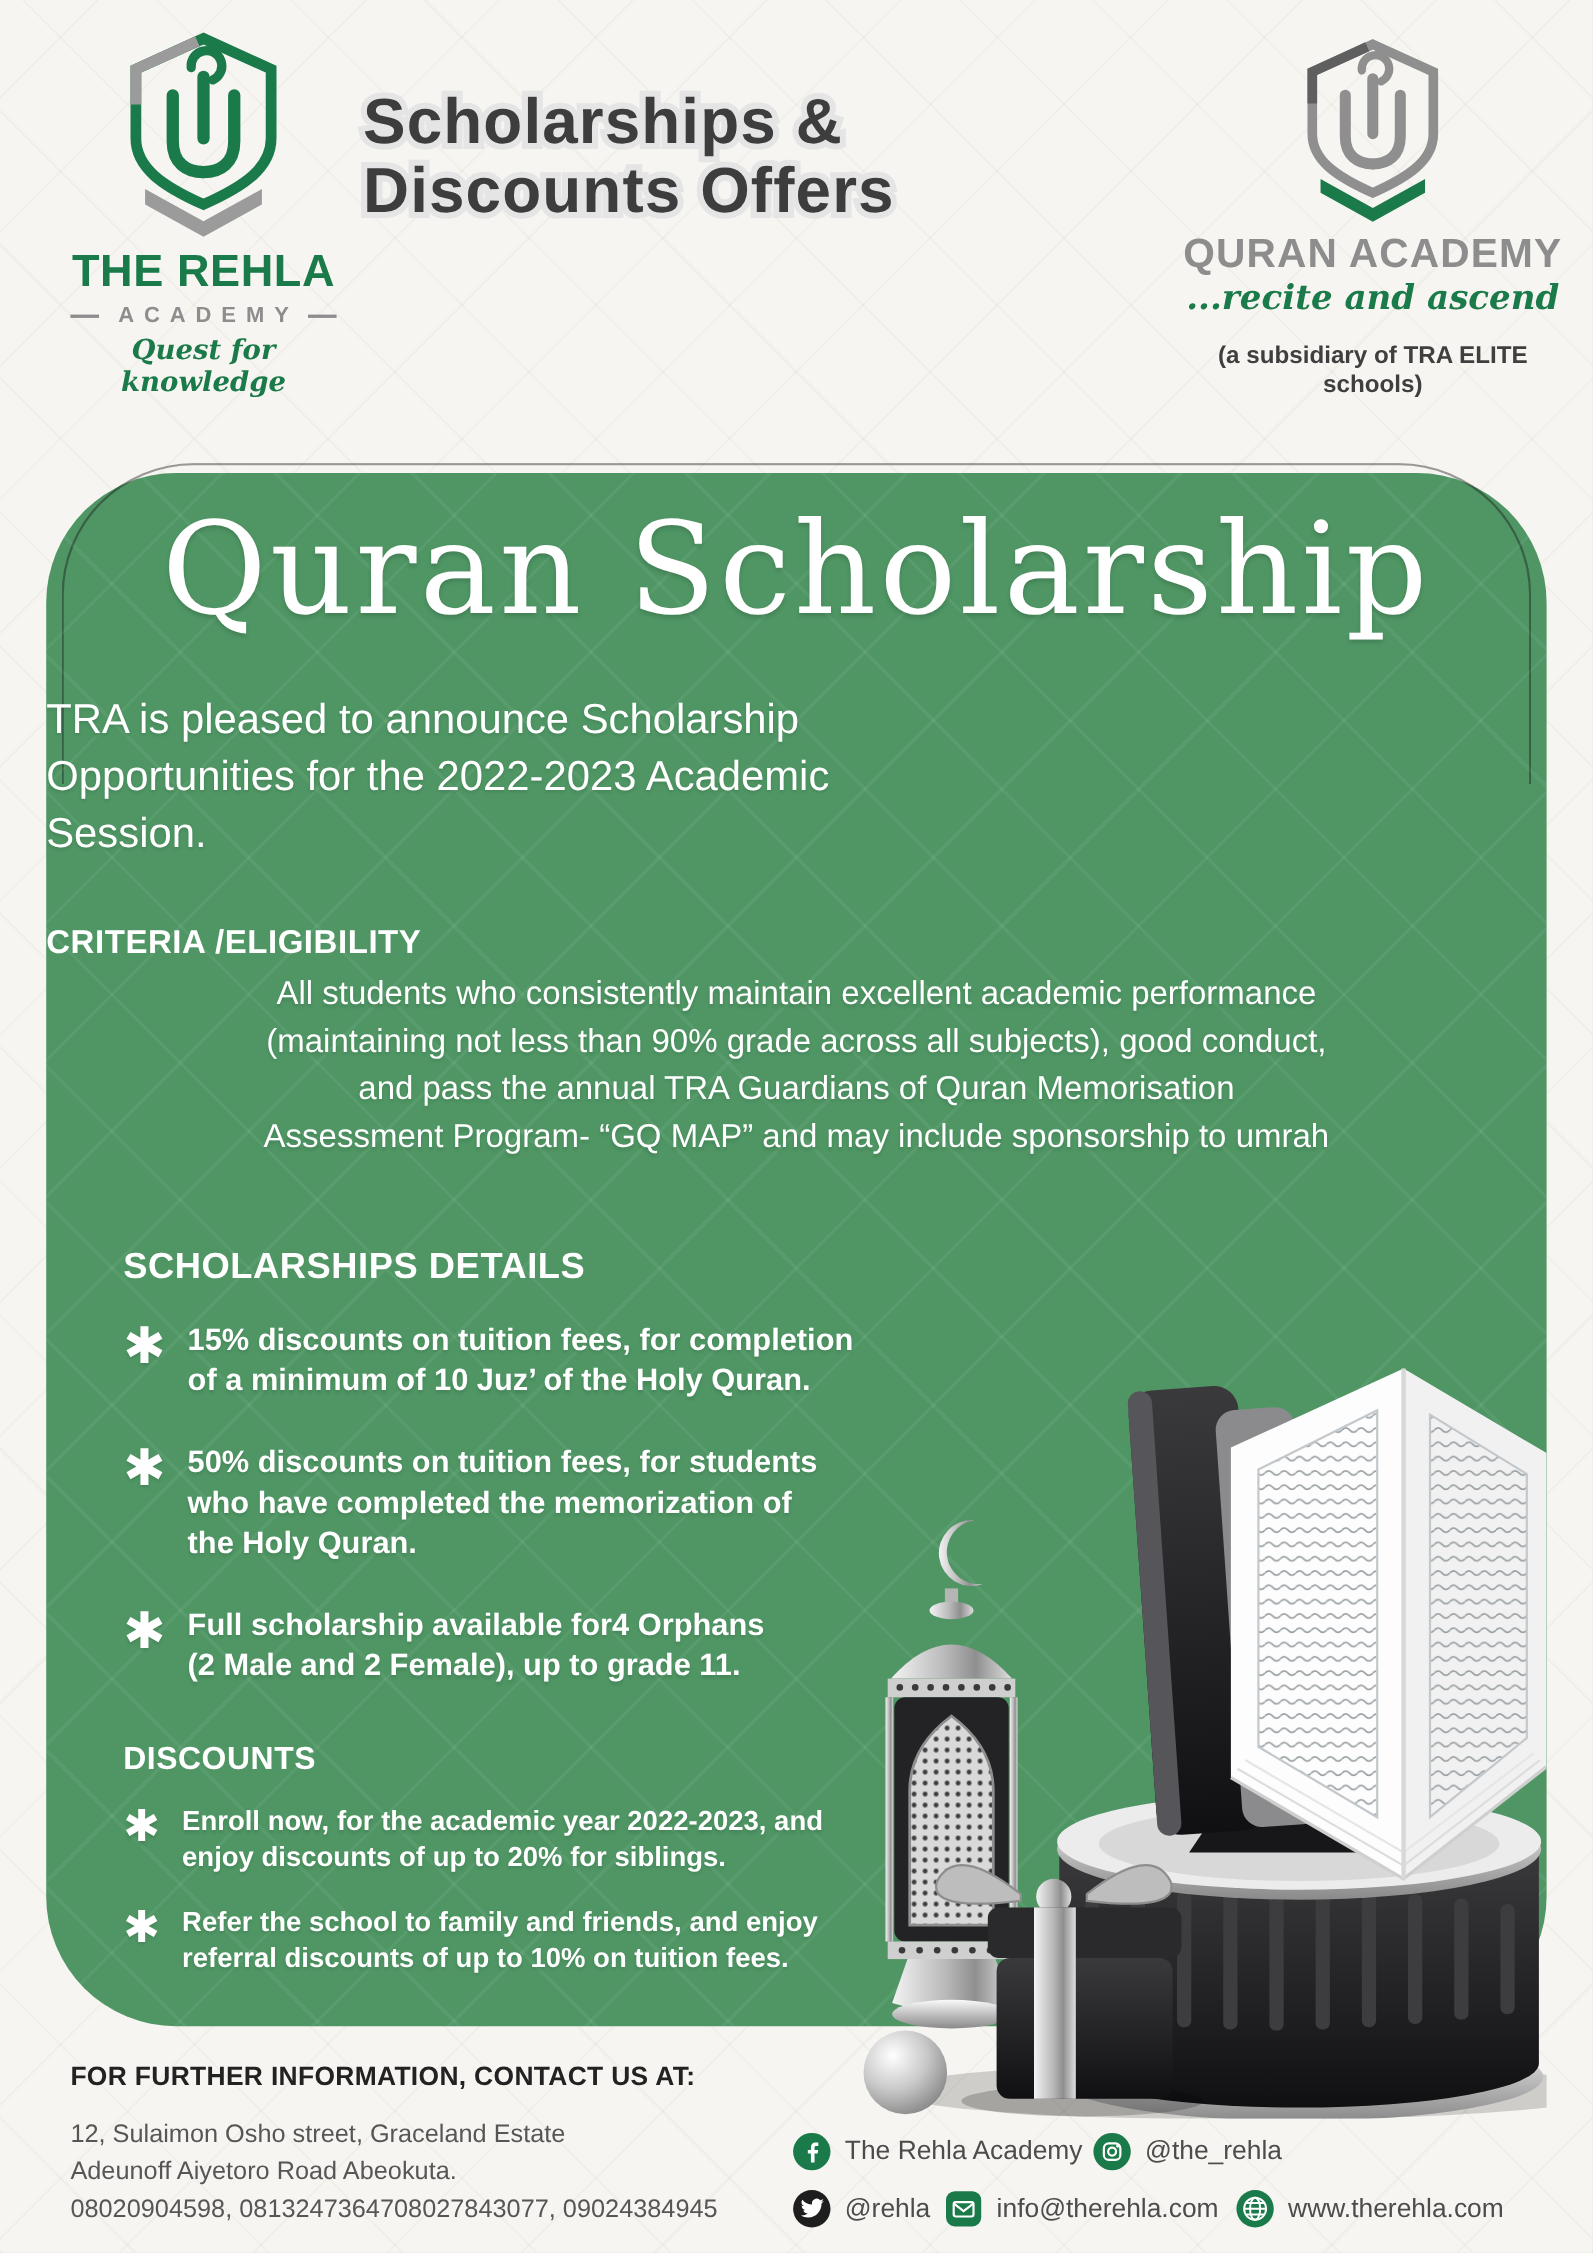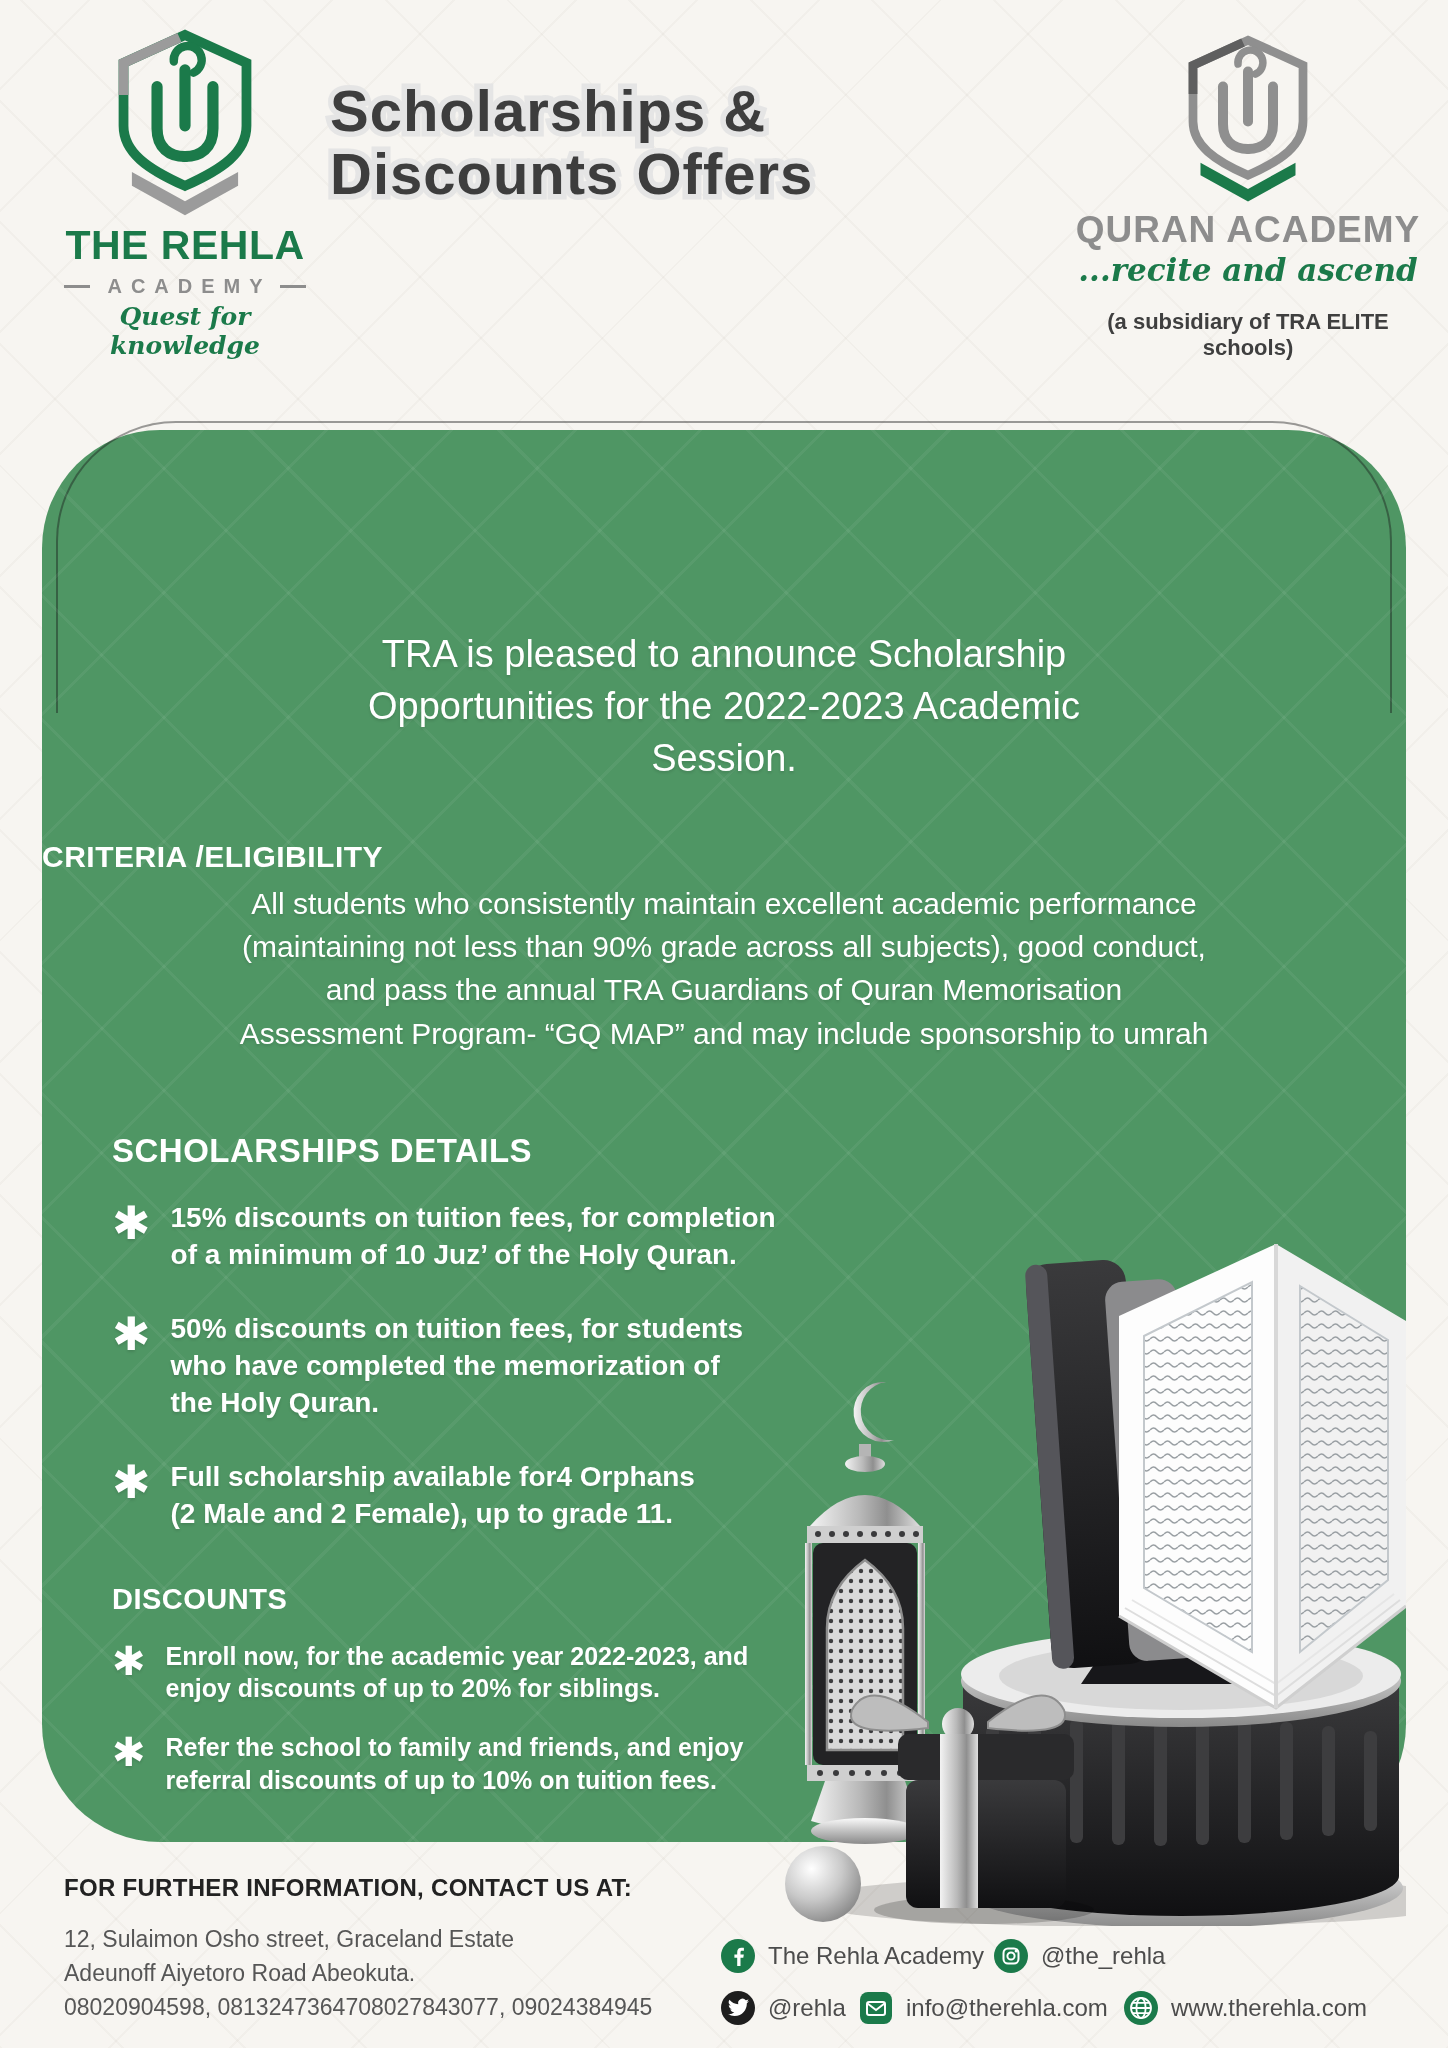--- a/index.html
+++ b/index.html
@@ -40,21 +40,21 @@
   .card .pattern { position:absolute; inset:0; border-radius:inherit;
     background:
       repeating-linear-gradient(45deg, rgba(255,255,255,.055) 0 3px, transparent 3px 88px),
       repeating-linear-gradient(-45deg, rgba(255,255,255,.055) 0 3px, transparent 3px 88px); }
   .card::before { content:""; position:absolute; left:14px; right:14px; top:-9px; height:290px;
     border:2px solid rgba(25,25,25,.42); border-bottom:none; border-radius:120px 120px 0 0;
     pointer-events:none; }
   .card-title { position:absolute; top:20px; left:0; right:0; text-align:center;
     font-family:"DejaVu Serif",serif; font-size:116px; font-weight:400; letter-spacing:3px;
     color:#fff; text-shadow:0 3px 4px rgba(0,0,0,.15); }
-  .card-intro { position:absolute; top:198px; left:0; right:0; text-align:center; font-size:38px;
+  .card-intro { position:absolute; top:198px; left:0; right:0; font-size:38px;
     line-height:1.37; white-space:pre-line; text-shadow:0 2px 3px rgba(0,0,0,.12); }
   .crit-h { position:absolute; top:410px; left:0; right:0; text-align:left; font-size:30px;
     font-weight:800; letter-spacing:.5px; }
   .crit-t { position:absolute; top:452px; left:0; right:0; text-align:center; font-size:30px;
     line-height:1.44; white-space:pre-line; text-shadow:0 2px 3px rgba(0,0,0,.12); }
   .left-col { position:absolute; left:70px; top:702px; width:730px; }
   .sec-h { font-size:33px; font-weight:800; letter-spacing:.5px; margin:0 0 30px 0; }
   ul.bullets { list-style:none; margin:0; padding:0; }
   .bullets li { display:flex; gap:20px; margin-bottom:38px; font-size:28px; font-weight:600;
     line-height:1.31; white-space:pre-line; text-shadow:0 2px 3px rgba(0,0,0,.12); }
@@ -116,20 +116,21 @@
       <path d="M22 103 L60 124 L98 103 L98 113 L60 134 L22 113 Z" fill="#1b7a4a"></path>
     </svg>
     <div class="qacad">QURAN ACADEMY</div>
     <div class="recite">...recite and ascend</div>
     <div class="subnote">(a subsidiary of TRA ELITE schools)</div>
   </div>
 
   <div class="card">
     <div class="pattern"></div>
 
+    <div class="card-title">Quran Scholarship</div>
     <div class="card-intro">TRA is pleased to announce Scholarship
 Opportunities for the 2022-2023 Academic
 Session.</div>
     <div class="crit-h">CRITERIA /ELIGIBILITY</div>
     <div class="crit-t">All students who consistently maintain excellent academic performance
 (maintaining not less than 90% grade across all subjects), good conduct,
 and pass the annual TRA Guardians of Quran Memorisation
 Assessment Program- “GQ MAP” and may include sponsorship to umrah</div>
 
     <div class="left-col">

